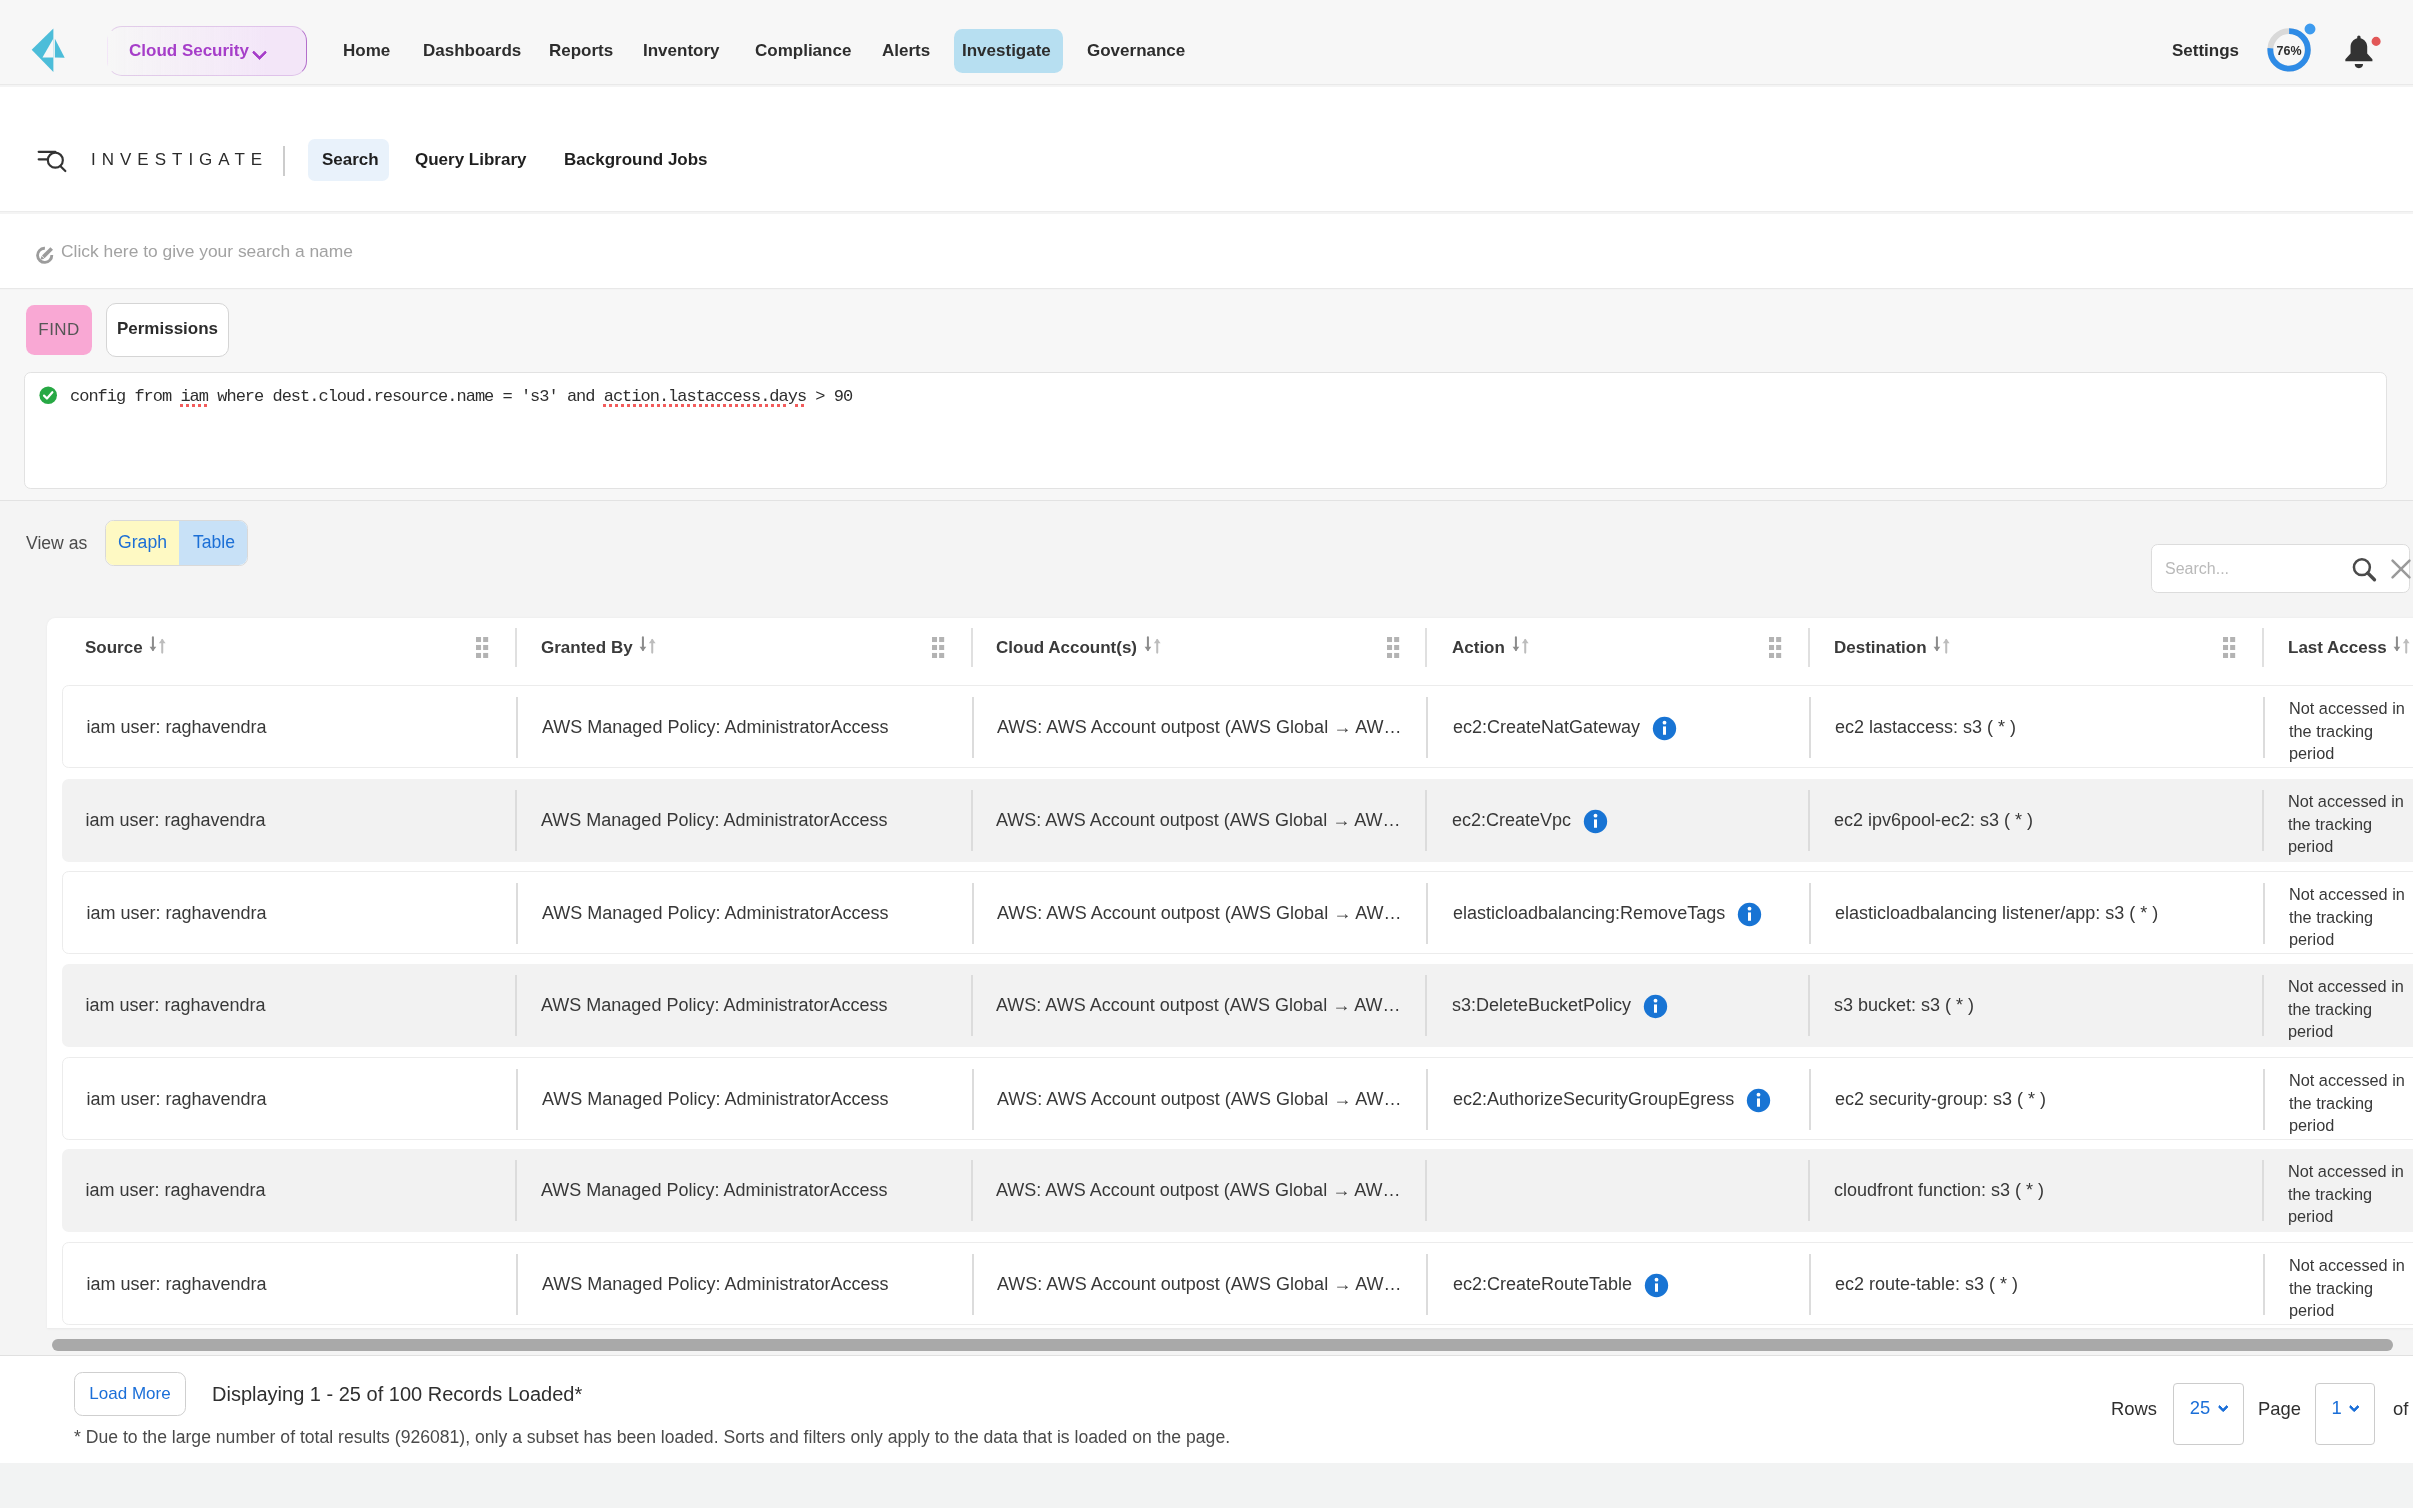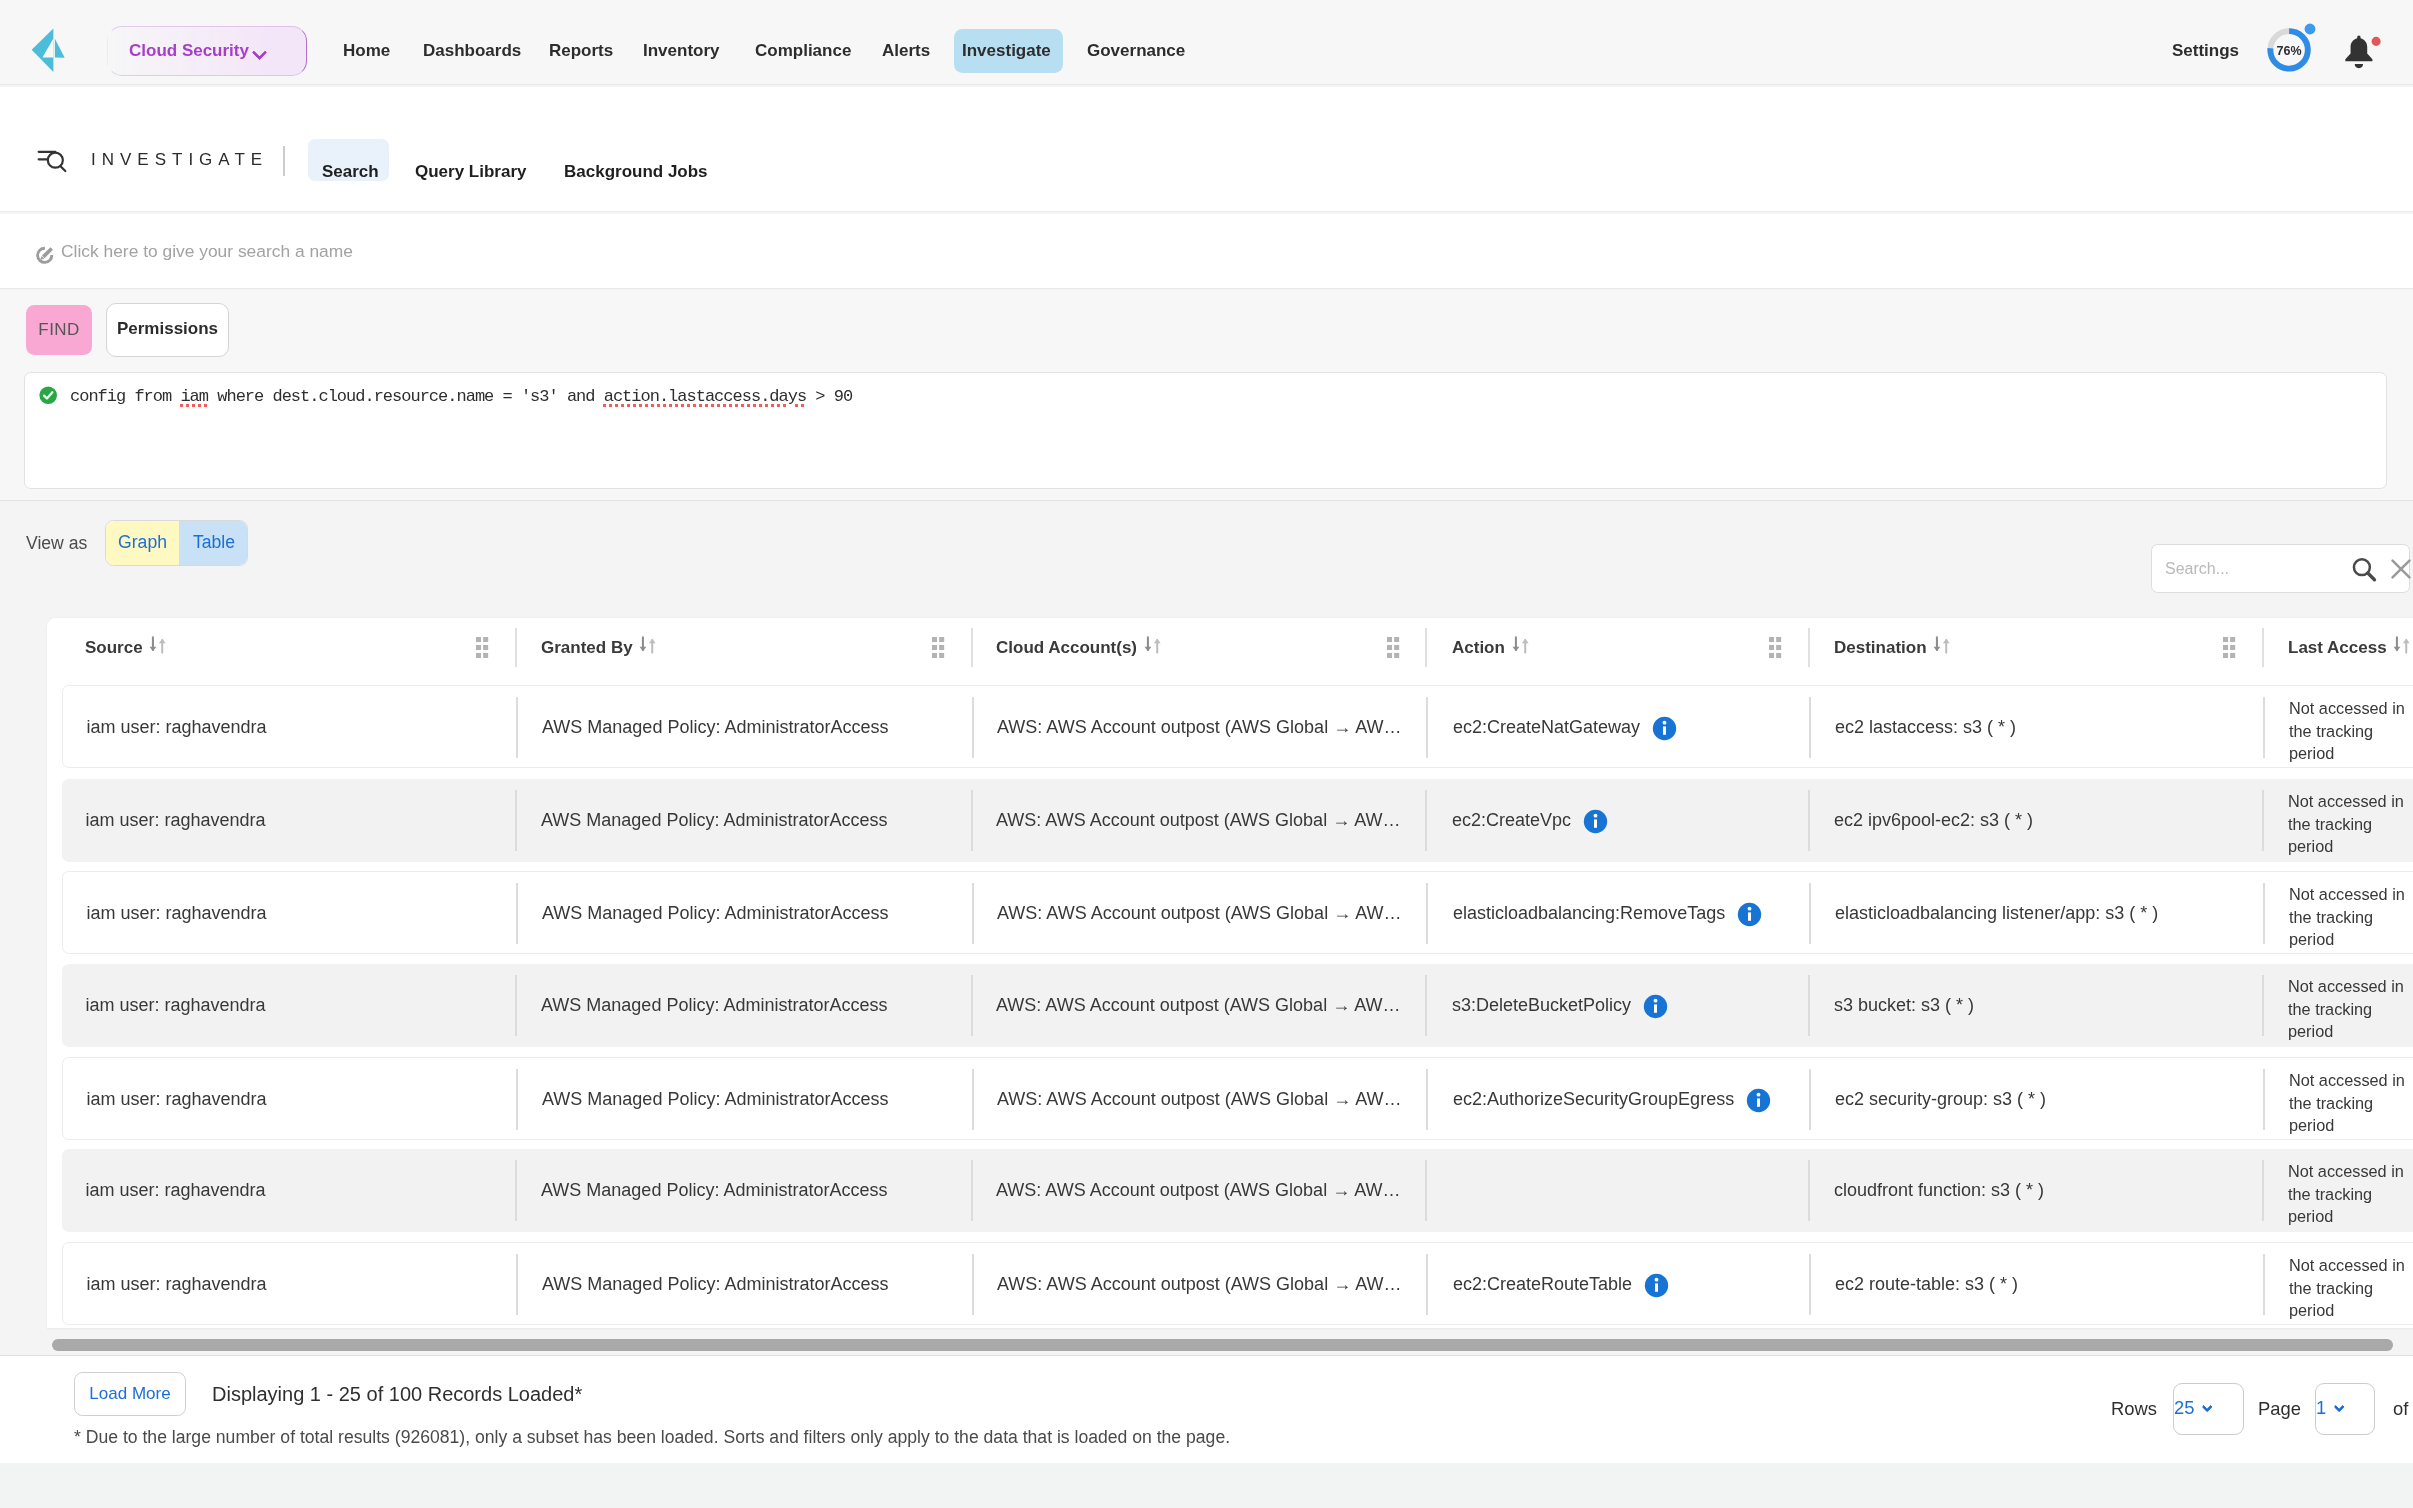--- a/index.html
+++ b/index.html
@@ -22,21 +22,21 @@
   #cs-text { left:129px; top:0; height:101px; line-height:101px; font-size:17px;
     font-weight:700; color:#a63ec9; }
   .chev { position:absolute; width:11px; height:11px; border-right:3.4px solid #a63ec9;
     border-bottom:3.4px solid #a63ec9; transform:rotate(45deg); border-radius:1.7px; }
 
   
   #invbar { left:0; top:87px; width:2413px; height:125px; background:#fff;
     border-bottom:1.7px solid #ececec; }
   #invtitle { left:91px; top:97px; height:125px; line-height:125px; font-size:17px;
     letter-spacing:6px; color:#2b2b2b; }
-  .tab { position:absolute; top:109px; height:125px; line-height:125px;
+  .tab { position:absolute; top:97px; height:125px; line-height:125px;
     font-size:17px; font-weight:700; color:#1f1f1f; white-space:nowrap; }
   #tab-search-bg { left:308px; top:139px; width:81px; height:42px;
     background:#e9f2fb; border-radius:6.7px; }
 
   
   #namerow { left:0; top:214px; width:2413px; height:75px; background:#fff;
     border-bottom:1.7px solid #e8e8e8; }
   #nametext { left:61px; top:214px; height:75px; line-height:75px; font-size:17.4px;
     color:#a2a2a2; }
 
@@ -86,23 +86,23 @@
     border-radius:5.9px; }
   #botband { left:0; top:1355px; width:2413px; height:108px; background:#fff;
     border-top:1.7px solid #e0e0e0; }
   #loadmore { left:74px; top:1372px; width:112px; height:44px; background:#fff;
     border:1.7px solid #cfcfcf; border-radius:8.4px; text-align:center; line-height:41px;
     font-size:17px; color:#1b6fd8; }
   #disptext { left:212px; top:1372px; height:44px; line-height:44px; font-size:20px; color:#2f2f2f; }
   #footnote { left:74px; top:1427px; font-size:17.6px; color:#4a4a4a; }
   #graytail { left:0; top:1463px; width:2413px; height:45px; background:#f2f3f3; }
   .pglabel { position:absolute; top:1383px; height:51px; line-height:51px; font-size:18.4px; color:#2f2f2f; white-space:nowrap; }
-  .pgsel { position:absolute; top:1383px; height:52px; background:#fff;
-    border:1.7px solid #cccccc; border-radius:9px; font-size:18.4px; color:#1b6fd8;
-    line-height:48px; text-align:left; }
+  .pgsel { position:absolute; top:1383px; height:62px; background:#fff;
+    border:1.7px solid #cccccc; border-radius:4px; font-size:18.4px; color:#1b6fd8;
+    line-height:48px; text-align:center; }
 </style>
 </head>
 <body>
 <div id="canvas">
 
   <div class="abs" id="topbar"></div>
   <svg class="abs" style="left:30px;top:26px" width="37" height="49" viewBox="0 0 44 58">
     <polygon points="27.8,2.8 2,28.2 27.8,54.6" fill="#4cbdd9"></polygon>
     <polygon points="27.8,14.8 27.8,37.2 14.8,37.2" fill="#f7f7f7"></polygon>
     <polygon points="29.6,15.1 29.6,37.4 41.3,37.5" fill="#4cbdd9"></polygon>

